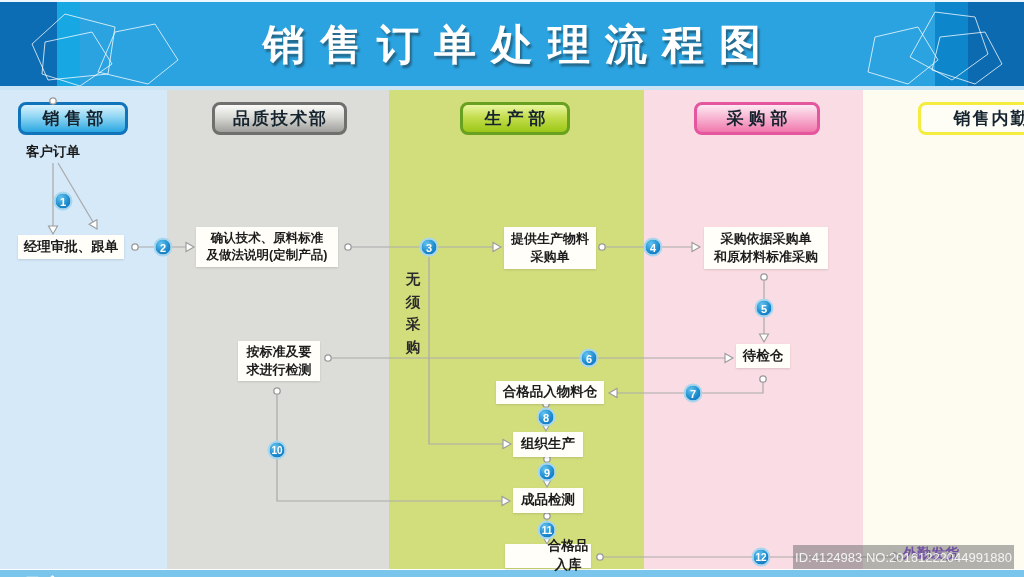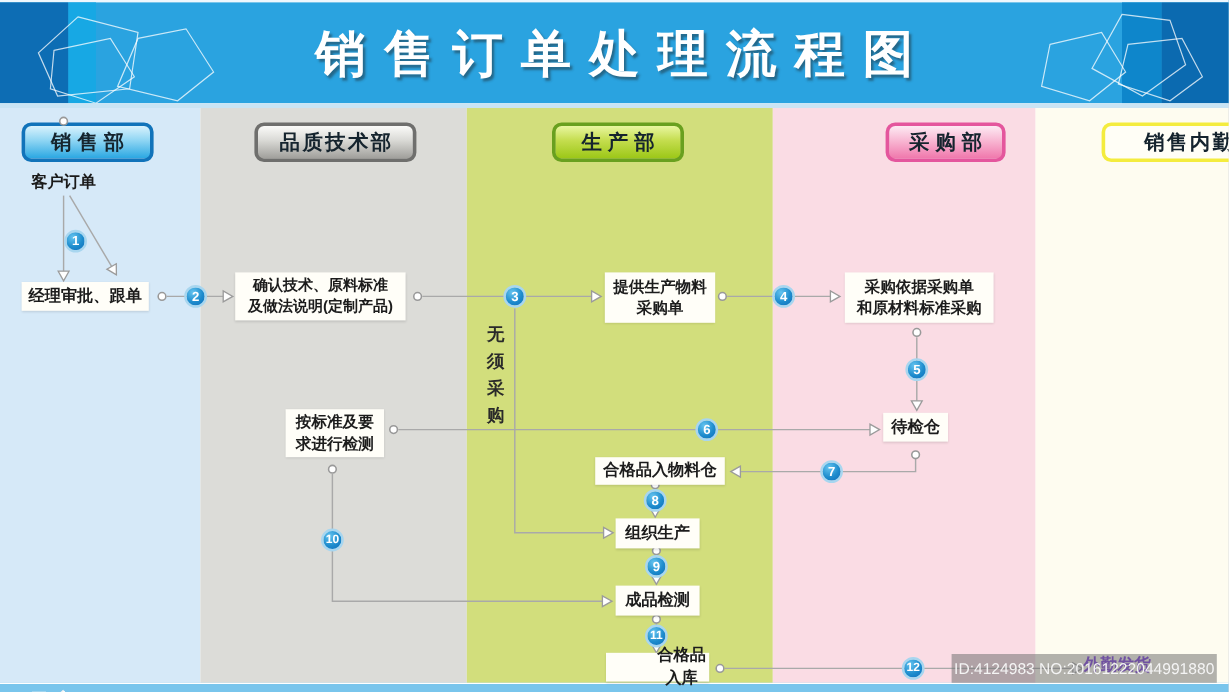--- a/index.html
+++ b/index.html
@@ -27,21 +27,21 @@
   .lane-4{left:644px;width:219px;background:#fadce4;}
   .lane-5{left:863px;width:161px;background:#fefcf0;}
   .bottom-strip{position:absolute;left:0;top:569px;width:1024px;height:8px;background:#79c5ec;border-top:1px solid #fff;}
 
   
   .hdr{position:absolute;top:102px;height:33px;display:flex;align-items:center;justify-content:center;
        font-weight:bold;font-size:17px;color:#15242e;border-radius:8px;border:3px solid;letter-spacing:5px;padding-left:5px;}
   .hdr-sales{left:18px;width:110px;background:linear-gradient(180deg,#d9f2fd 0%,#8ed5f3 45%,#2aa7e2 100%);border-color:#1173ba;}
   .hdr-quality{left:212px;width:135px;background:linear-gradient(180deg,#fbfbf9 0%,#d9d9d5 45%,#a09f9b 100%);border-color:#6f6f6d;letter-spacing:2px;padding-left:2px;}
   .hdr-prod{left:460px;width:110px;background:linear-gradient(180deg,#e9f6a0 0%,#c4dd4e 45%,#9cc717 100%);border-color:#69a01f;}
-  .hdr-purch{left:694px;width:100px;background:linear-gradient(180deg,#fdeaf3 0%,#f8b7d3 45%,#f078ac 100%);border-color:#e4569d;margin-left:44px;}
+  .hdr-purch{left:694px;width:126px;background:linear-gradient(180deg,#fdeaf3 0%,#f8b7d3 45%,#f078ac 100%);border-color:#e4569d;}
   .hdr-office{left:870px;width:129px;background:#fffef6;border-color:#f4ec3e;letter-spacing:2px;padding-left:18px;margin-left:48px;}
 
   
   .node{position:absolute;background:#fffef8;color:#1c1c1c;font-weight:bold;font-size:13px;line-height:1.4;
         display:flex;align-items:center;justify-content:center;text-align:center;white-space:pre-line;
         box-shadow:0 1px 2px rgba(0,0,0,.12);}
   .plain{position:absolute;background:none;box-shadow:none;font-weight:bold;color:#1a1a1a;white-space:pre-line;}
   .n-customer{left:26px;top:143px;font-size:13.5px;}
   .n-manager{left:18px;top:235px;width:106px;height:24px;font-size:13.5px;}
   .n-confirm{left:196px;top:227px;width:142px;height:40px;font-size:12.5px;}

